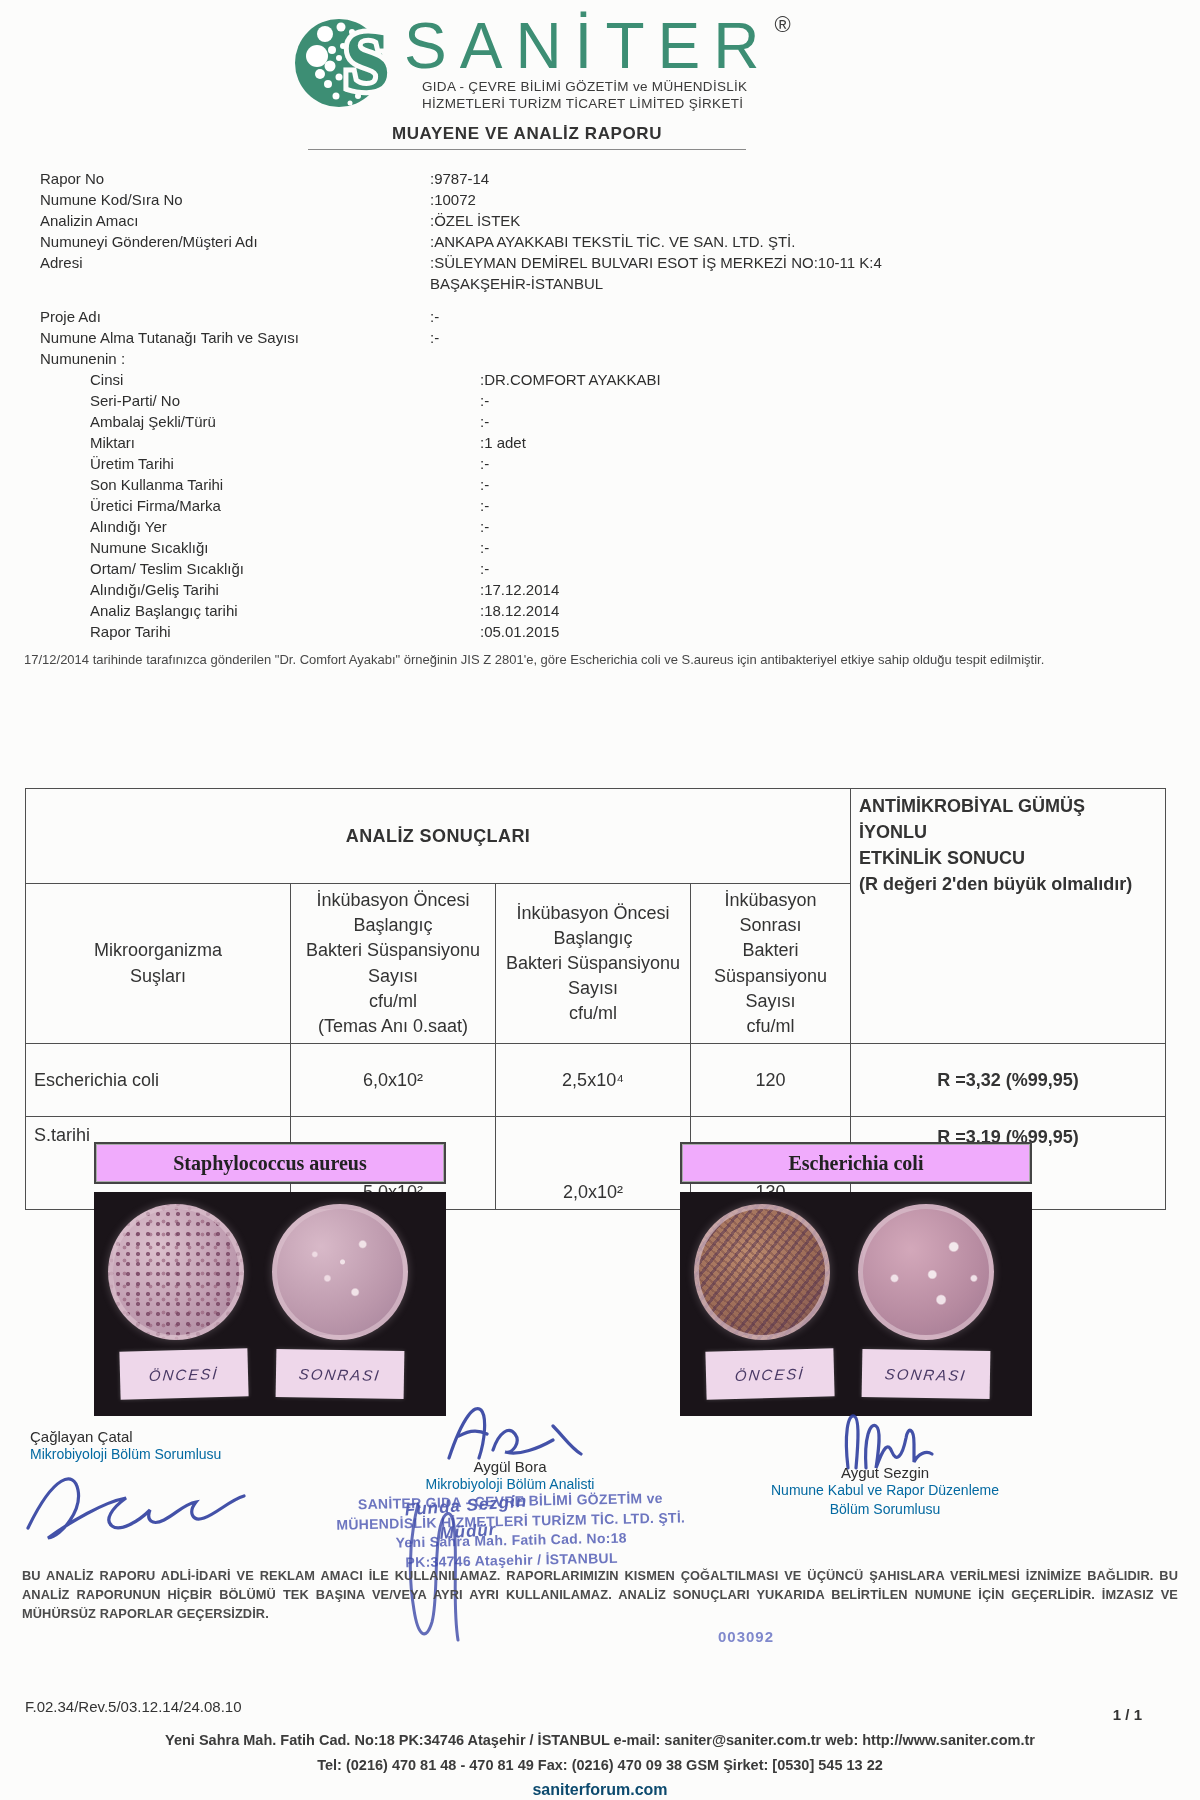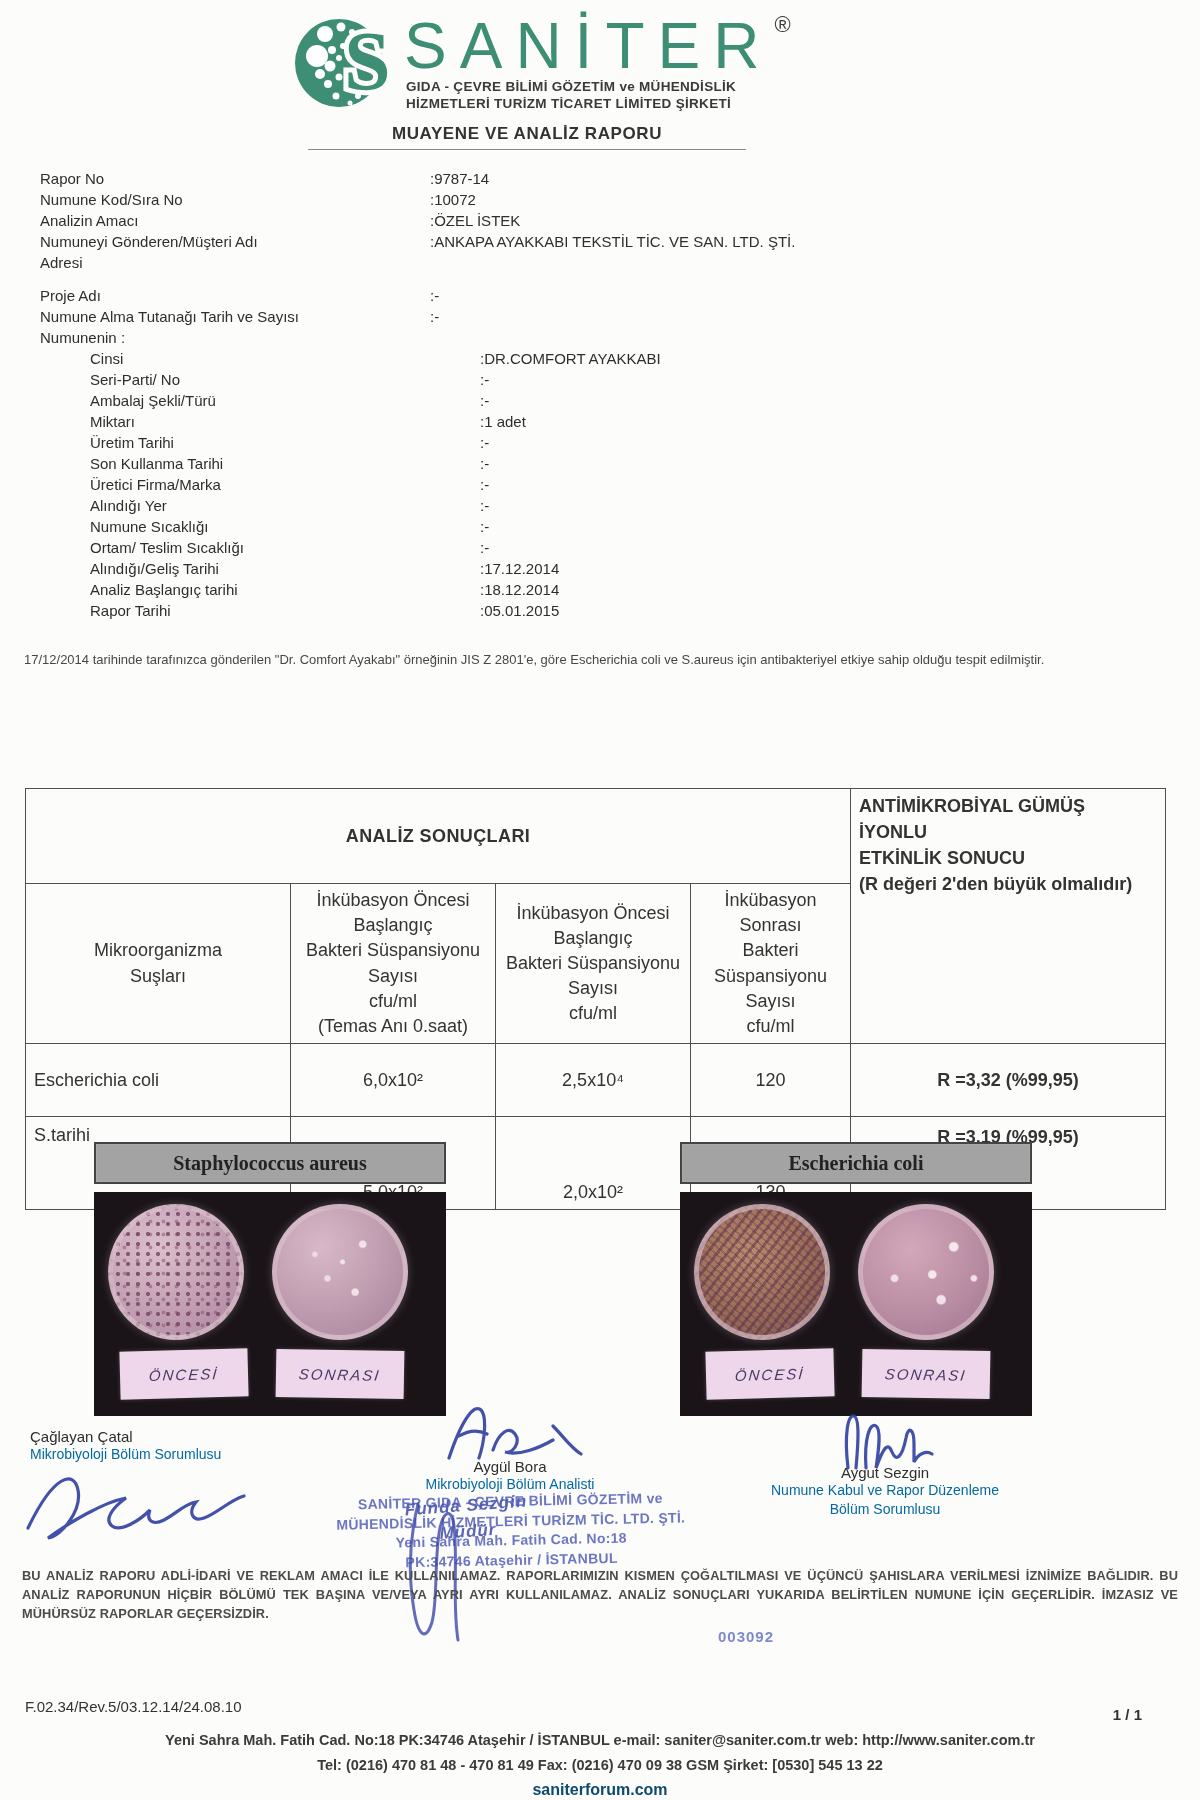--- a/index.html
+++ b/index.html
@@ -5,21 +5,21 @@
   html,body{margin:0;padding:0;background:#ffffff;}
   .page{
     position:relative;width:1200px;height:1800px;background:#fcfcfb;
     font-family:"Liberation Sans",sans-serif;color:#2e2e2e;overflow:hidden;
   }
   
   .brand-row{position:absolute;left:292px;top:8px;display:flex;align-items:flex-start;}
   .brand-name{font-size:64px;letter-spacing:13px;color:#3d8e74;font-weight:500;line-height:1;margin-top:6px;}
   .brand-name .reg{font-size:22px;color:#3a3a3a;vertical-align:top;letter-spacing:0;margin-left:2px;}
   .taglines{margin-left:4px;}
-  .tagline{font-size:13.5px;font-weight:bold;color:#3a3a3a;letter-spacing:.3px;line-height:17px;margin-left:2px;}
+  .tagline{font-size:13.5px;font-weight:normal;color:#3a3a3a;letter-spacing:.3px;line-height:17px;margin-left:18px;}
   .report-title-wrap{position:absolute;left:308px;top:124px;width:438px;text-align:center;border-bottom:1.5px solid #8a8a8a;padding-bottom:5px;}
   .report-title{font-size:17px;font-weight:bold;color:#333;letter-spacing:.6px;}
   
   .info{position:absolute;left:40px;top:168px;right:30px;}
   .info-row{display:flex;line-height:21px;font-size:15px;}
   .info-row .lbl{flex:0 0 390px;color:#2e2e2e;}
   .info-row .val{flex:1;white-space:pre-line;color:#2e2e2e;}
   .info-row.indent .lbl{padding-left:50px;}
   .info-row.gap-top{margin-top:12px;}
   
@@ -35,21 +35,21 @@
   td.res{text-align:center;font-weight:bold;font-size:13.5px;}
   tr.row-1 td{height:64px;}
   tr.row-2 td{height:78px;}
   tr.row-2 td.org{vertical-align:top;padding-top:8px;}
   tr.row-2 td.num{vertical-align:bottom;padding-bottom:6px;}
   tr.row-2 td.res{vertical-align:top;padding-top:10px;}
   
   .photo-panel{position:absolute;top:1142px;width:352px;}
   .panel-left{left:94px;}
   .panel-right{left:680px;}
-  .photo-title{border:2px solid #444;box-shadow:0 0 0 1px #aaa inset;background:#a3a3a3;height:38px;display:flex;align-items:center;justify-content:center;
+  .photo-title{border:2px solid #444;box-shadow:0 0 0 1px #aaa inset;background:#f0abfc;height:38px;display:flex;align-items:center;justify-content:center;
     font-family:"Liberation Serif",serif;font-weight:bold;font-size:20px;color:#222;}
   .photo{margin-top:8px;position:relative;height:224px;background:#1a1419;}
   .dish{position:absolute;width:126px;height:126px;border-radius:50%;border:5px solid rgba(219,194,206,.65);box-shadow:0 0 8px rgba(240,220,230,.25);}
   .dish-a{left:14px;top:12px;}
   .dish-b{left:178px;top:12px;}
   .dish-sa-before{background:
     radial-gradient(rgba(118,66,96,.8) 1.6px, transparent 2.5px) 0 0/10px 10px,
     radial-gradient(rgba(146,92,118,.6) 1.4px, transparent 2.3px) 5px 6px/13px 13px,
     radial-gradient(circle at 35% 30%, #dcc0cd, #bf9cb0 60%, #a8859b);}
   .dish-sa-after{background:
@@ -151,20 +151,22 @@
     <div class="info-row">
         <span class="lbl">Analizin Amacı</span>
         <span class="val">:ÖZEL İSTEK</span>
       </div>
     <div class="info-row">
         <span class="lbl">Numuneyi Gönderen/Müşteri Adı</span>
         <span class="val">:ANKAPA AYAKKABI TEKSTİL TİC. VE SAN. LTD. ŞTİ.</span>
       </div>
     <div class="info-row">
         <span class="lbl">Adresi</span>
+        <span class="val">:SÜLEYMAN DEMİREL BULVARI ESOT İŞ MERKEZİ NO:10-11 K:4
+BAŞAKŞEHİR-İSTANBUL</span>
       </div>
     <div class="info-row gap-top">
         <span class="lbl">Proje Adı</span>
         <span class="val">:-</span>
       </div>
     <div class="info-row">
         <span class="lbl">Numune Alma Tutanağı Tarih ve Sayısı</span>
         <span class="val">:-</span>
       </div>
     <div class="info-row">

